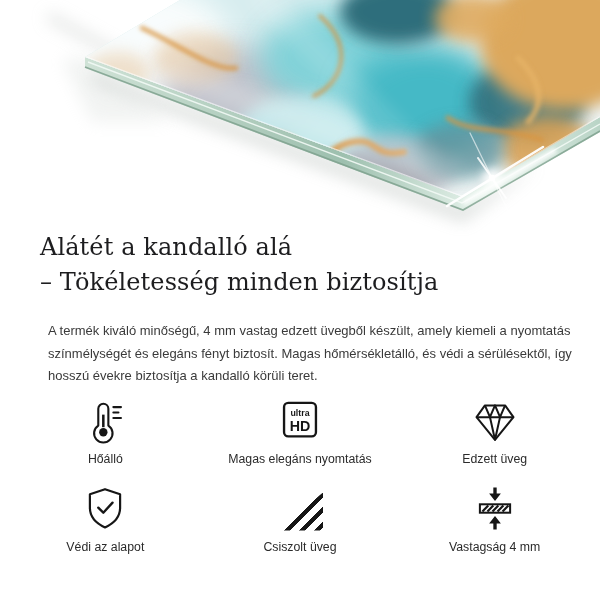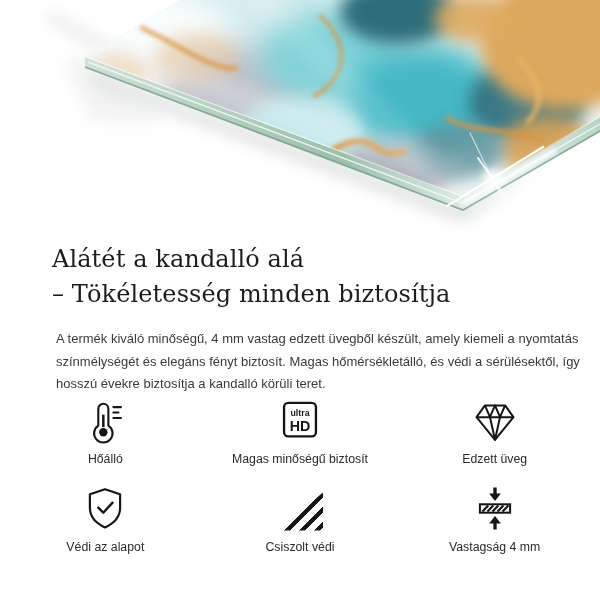--- a/index.html
+++ b/index.html
@@ -4,27 +4,27 @@
 <style>
   html,body{margin:0;padding:0}
   body{
     width:600px;height:600px;position:relative;overflow:hidden;
     background:#ffffff;
     font-family:"Liberation Sans",sans-serif;
     -webkit-font-smoothing:antialiased;
   }
   .hero{position:absolute;top:0;left:0;width:600px;height:240px}
   .title{
-    position:absolute;left:40px;top:230px;margin:12px;
+    position:absolute;left:40px;top:230px;margin:0;
     font-family:"DejaVu Serif",serif;font-weight:500;
     font-size:24px;line-height:35px;color:#1d1d1f;letter-spacing:.1px;
     white-space:nowrap;
   }
   .desc{
-    position:absolute;left:40px;top:312px;width:532px;margin:16px;
+    position:absolute;left:40px;top:312px;width:532px;margin:8px;
     font-size:13px;line-height:22.5px;color:#3a3a3a;
   }
   .features{
     position:absolute;left:8px;right:8px;top:397px;
     display:grid;grid-template-columns:repeat(3,1fr);row-gap:19px;
   }
   .feature{display:flex;flex-direction:column;align-items:center}
   .icon-box{height:47px;display:flex;align-items:center;justify-content:center}
   .feature-label{margin-top:8px;font-size:12.3px;color:#2b2b2b;white-space:nowrap}
   .stripes{
@@ -141,21 +141,21 @@
   </div>
 
   <div class="feature">
     <div class="icon-box">
       <svg width="58" height="47" viewBox="0 0 64 56">
         <rect x="13" y="7" width="38" height="40" rx="5" fill="none" stroke="#161616" stroke-width="2.8"></rect>
         <text x="32" y="23" text-anchor="middle" font-family="Liberation Sans, sans-serif" font-size="10.5" font-weight="bold" fill="#161616">ultra</text>
         <text x="32" y="41" text-anchor="middle" font-family="Liberation Sans, sans-serif" font-size="17" font-weight="bold" fill="#161616">HD</text>
       </svg>
     </div>
-    <div class="feature-label">Magas minőségű biztosít</div>
+    <div class="feature-label">Magas elegáns nyomtatás</div>
   </div>
 
   <div class="feature">
     <div class="icon-box">
       <svg width="58" height="47" viewBox="0 0 64 56" fill="none" stroke="#161616" stroke-width="2.4" stroke-linejoin="round">
         <path d="M20 10 H44 L54 24 L32 51 L10 24 Z"></path>
         <path d="M10 24 H54"></path>
         <path d="M20 10 L26 24 L32 10 L38 24 L44 10"></path>
         <path d="M26 24 L32 51 L38 24"></path>
       </svg>
@@ -170,21 +170,21 @@
         <path d="M24 27 L30 33 L41 21" stroke-width="2.8" stroke-linecap="round" stroke-linejoin="round"></path>
       </svg>
     </div>
     <div class="feature-label">Védi az alapot</div>
   </div>
 
   <div class="feature">
     <div class="icon-box">
       <div class="stripes"></div>
     </div>
-    <div class="feature-label">Csiszolt védi</div>
+    <div class="feature-label">Csiszolt üveg</div>
   </div>
 
   <div class="feature">
     <div class="icon-box">
       <svg width="58" height="47" viewBox="0 0 64 56">
         <path d="M30 3 h4 v7 h5 l-7 9 -7 -9 h5 Z" fill="#161616"></path>
         <path d="M30 53 h4 v-7 h5 l-7 -9 -7 9 h5 Z" fill="#161616"></path>
         <rect x="14" y="23" width="36" height="10" fill="none" stroke="#161616" stroke-width="2.4"></rect>
         <g stroke="#161616" stroke-width="2.6">
           <line x1="17" y1="31.6" x2="24" y2="24.4"></line>

